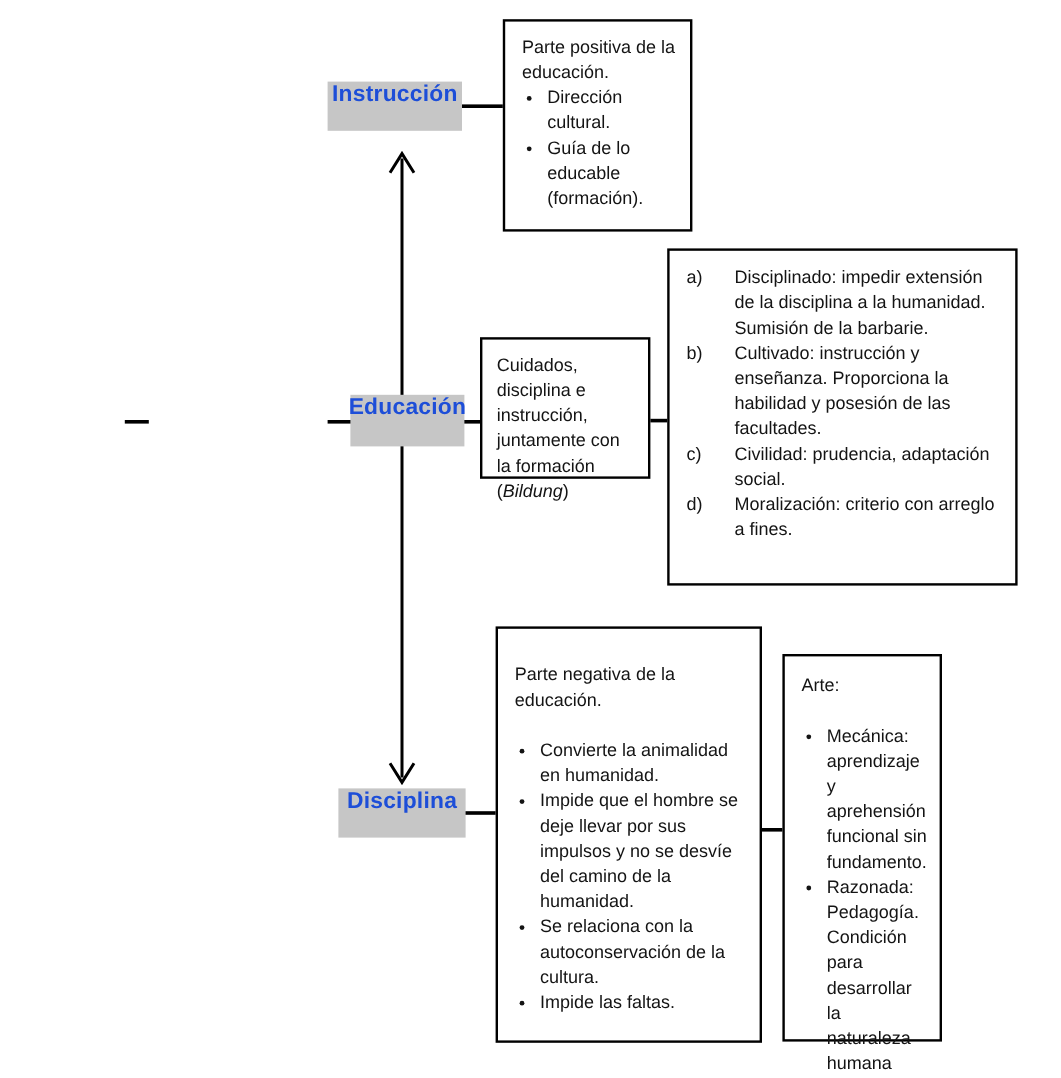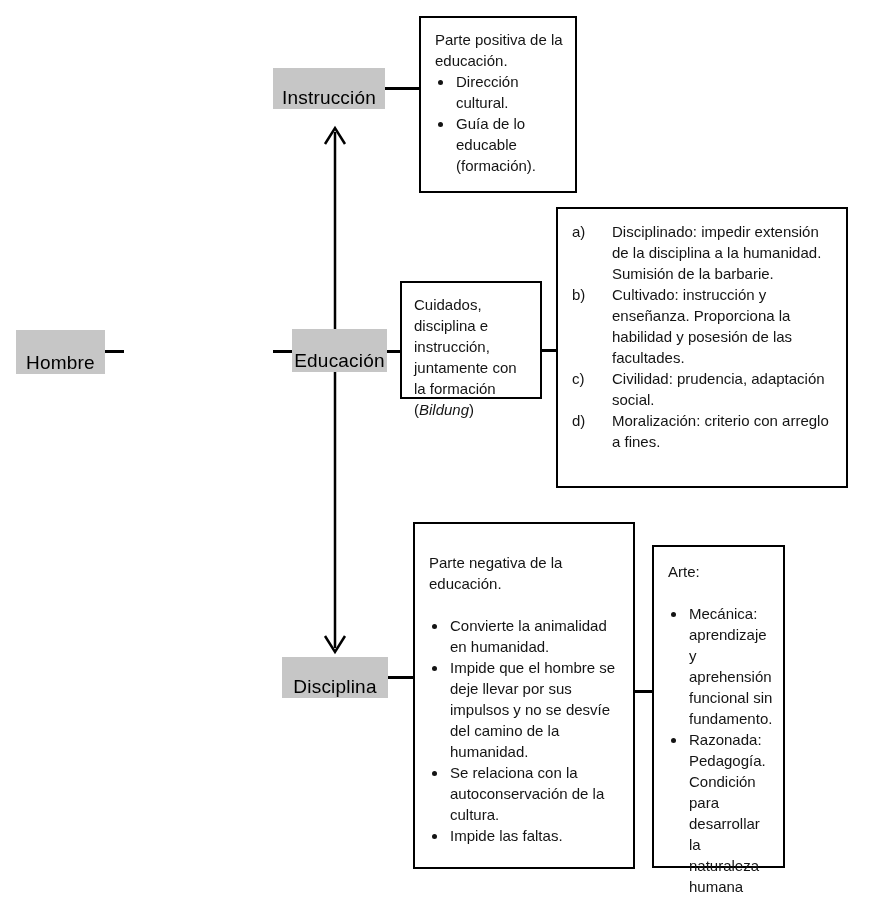--- a/index.html
+++ b/index.html
@@ -12,25 +12,25 @@
     width: 884px;
     height: 898px;
     background: #ffffff;
     font-family: "Liberation Sans", "DejaVu Sans", sans-serif;
     color: #141414;
     overflow: hidden;
   }
   .node-label {
     position: absolute;
     background: #c6c6c6;
-    color: #000000;
-    font-weight: normal;
+    color: #1d4ed8;
+    font-weight: bold;
     font-size: 19px;
     display: flex;
-    align-items: flex-end;
+    align-items: flex-start;
     justify-content: center;
     z-index: 3;
     letter-spacing: 0.2px;
   }
   .detail-box {
     position: absolute;
     background: #ffffff;
     border: 2px solid #000000;
     box-sizing: border-box;
     font-size: 15px;
@@ -88,23 +88,20 @@
   </svg>
 
   <div class="connector-h" style="left:385px; top:87px; width:36px;"></div>
   <div class="connector-h" style="left:104px; top:350px; width:20px;"></div>
   <div class="connector-h" style="left:273px; top:350px; width:21px;"></div>
   <div class="connector-h" style="left:385px; top:350px; width:15px;"></div>
   <div class="connector-h" style="left:540px; top:349px; width:18px;"></div>
   <div class="connector-h" style="left:387px; top:676px; width:28px;"></div>
   <div class="connector-h" style="left:633px; top:690px; width:21px;"></div>
 
-  <div class="node-label" style="left:16px; top:330px; width:89px; height:44px;">
-    <span>Hombre</span>
-  </div>
 
   <div class="node-label" style="left:292px; top:329px; width:95px; height:43px;">
     <span>Educación</span>
   </div>
 
   <div class="node-label" style="left:273px; top:68px; width:112px; height:41px;">
     <span>Instrucción</span>
   </div>
 
   <div class="node-label" style="left:282px; top:657px; width:106px; height:41px;">

